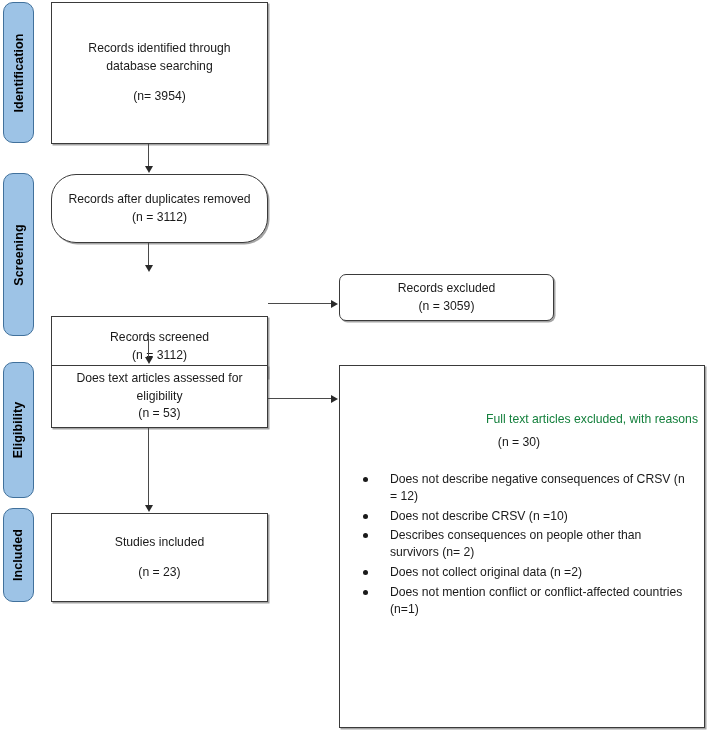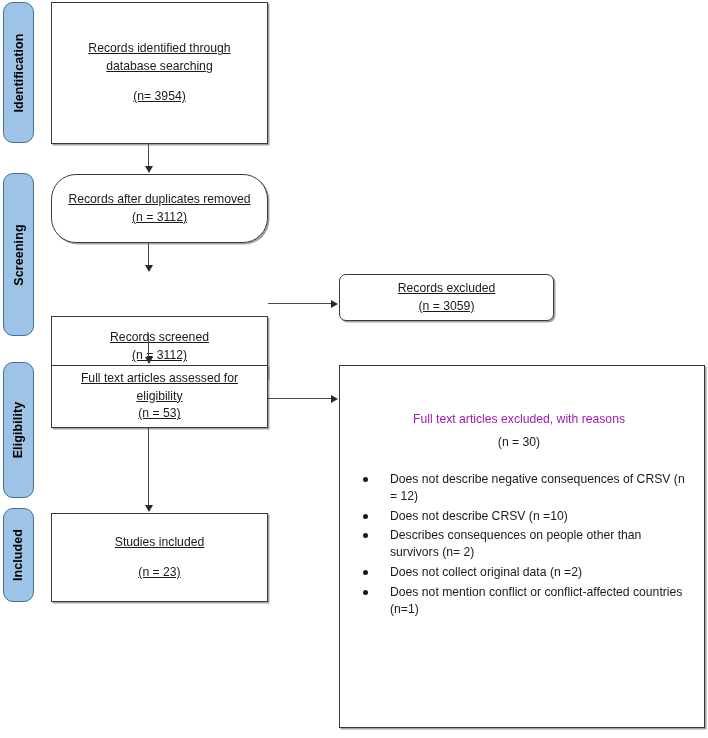--- a/index.html
+++ b/index.html
@@ -46,42 +46,41 @@
     display: flex;
     align-items: center;
     justify-content: center;
     text-align: center;
   }
   .box-text {
     font-size: 12.2px;
     color: #1a1a1a;
     line-height: 1.45;
     padding: 0 8px;
-    text-decoration: underline;
   }
   .box-text .spacer {
     display: block;
     height: 12px;
   }
 
   
   .flow-box.reasons {
     align-items: flex-start;
     justify-content: flex-start;
     text-align: left;
   }
   .reasons-inner {
     width: 100%;
     box-sizing: border-box;
     padding: 46px 6px 0 0;
   }
   .reasons-title {
-    text-align: center;
-    font-size: 12.2px;
-    color: #a21caf;
+    text-align: right;
+    font-size: 12.2px;
+    color: #15803d;
   }
   .reasons-count {
     text-align: center;
     font-size: 12.2px;
     color: #1a1a1a;
     margin-top: 9px;
   }
   ul.reasons-list {
     margin: 22px 0 0 0;
     padding: 0;
@@ -192,21 +191,21 @@
       <span>Records excluded</span><br>
       <span>(n = 3059)</span>
     </div>
   </div>
 
   <div class="conn-v" style="left:148px; top:334px; height:25px;"></div>
   <div class="arrow-down" style="left:144.5px; top:357px;"></div>
 
   <div class="flow-box" style="left:51px; top:365px; width:217px; height:63px;">
     <div class="box-text">
-      <span>Full text articles assessed for</span><br>
+      <span>Does text articles assessed for</span><br>
       <span>eligibility</span><br>
       <span>(n = 53)</span>
     </div>
   </div>
 
   <div class="conn-h" style="left:268px; top:398px; width:63px;"></div>
   <div class="arrow-right" style="left:331px; top:394.5px;"></div>
 
   <div class="flow-box reasons" style="left:339px; top:365px; width:366px; height:363px;">
     <div class="reasons-inner">

